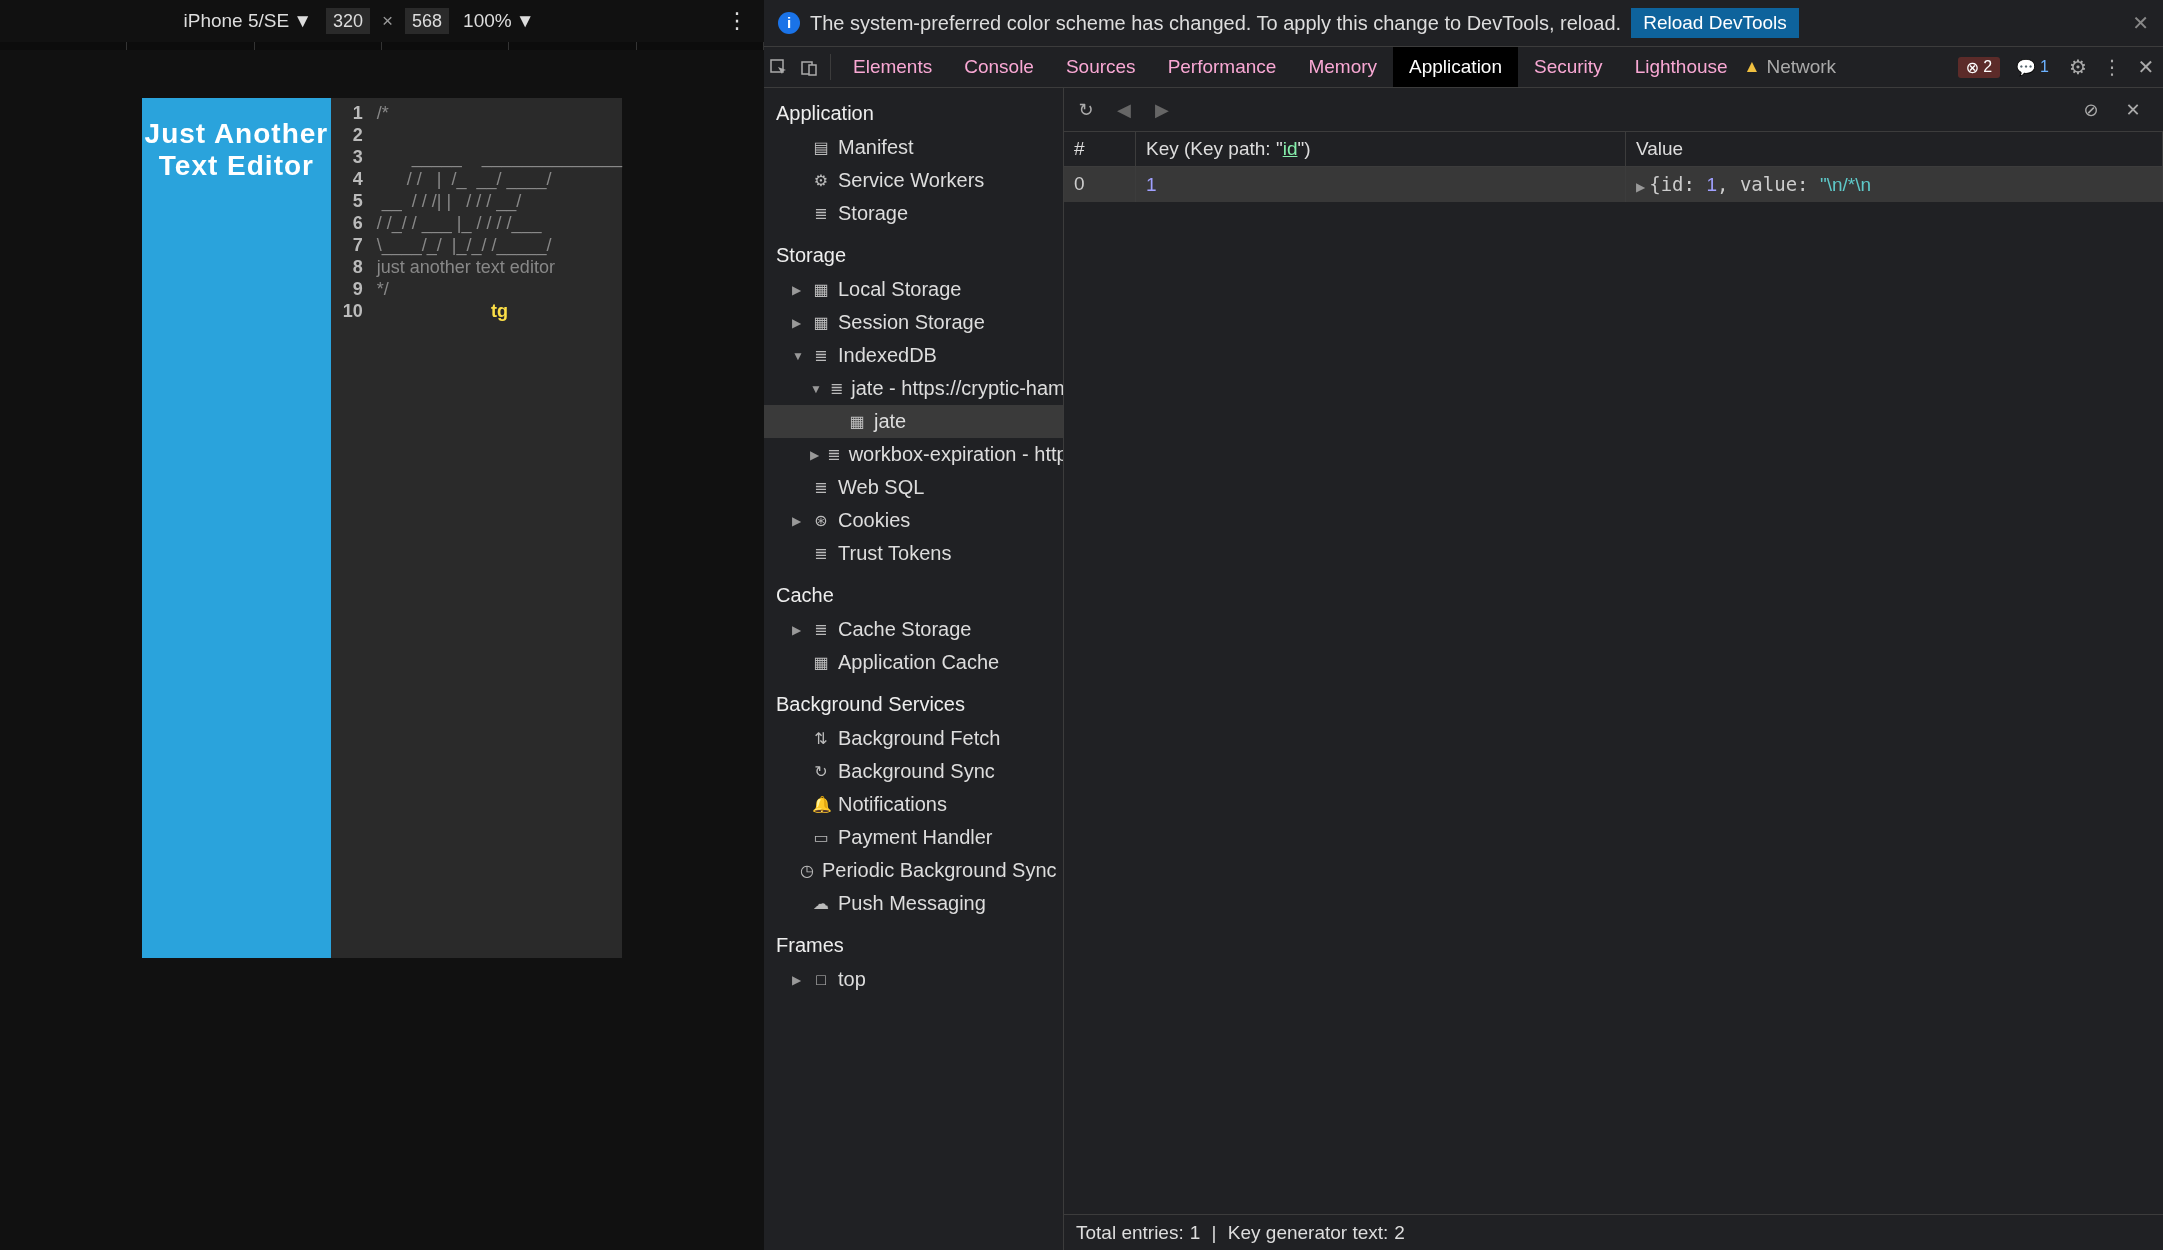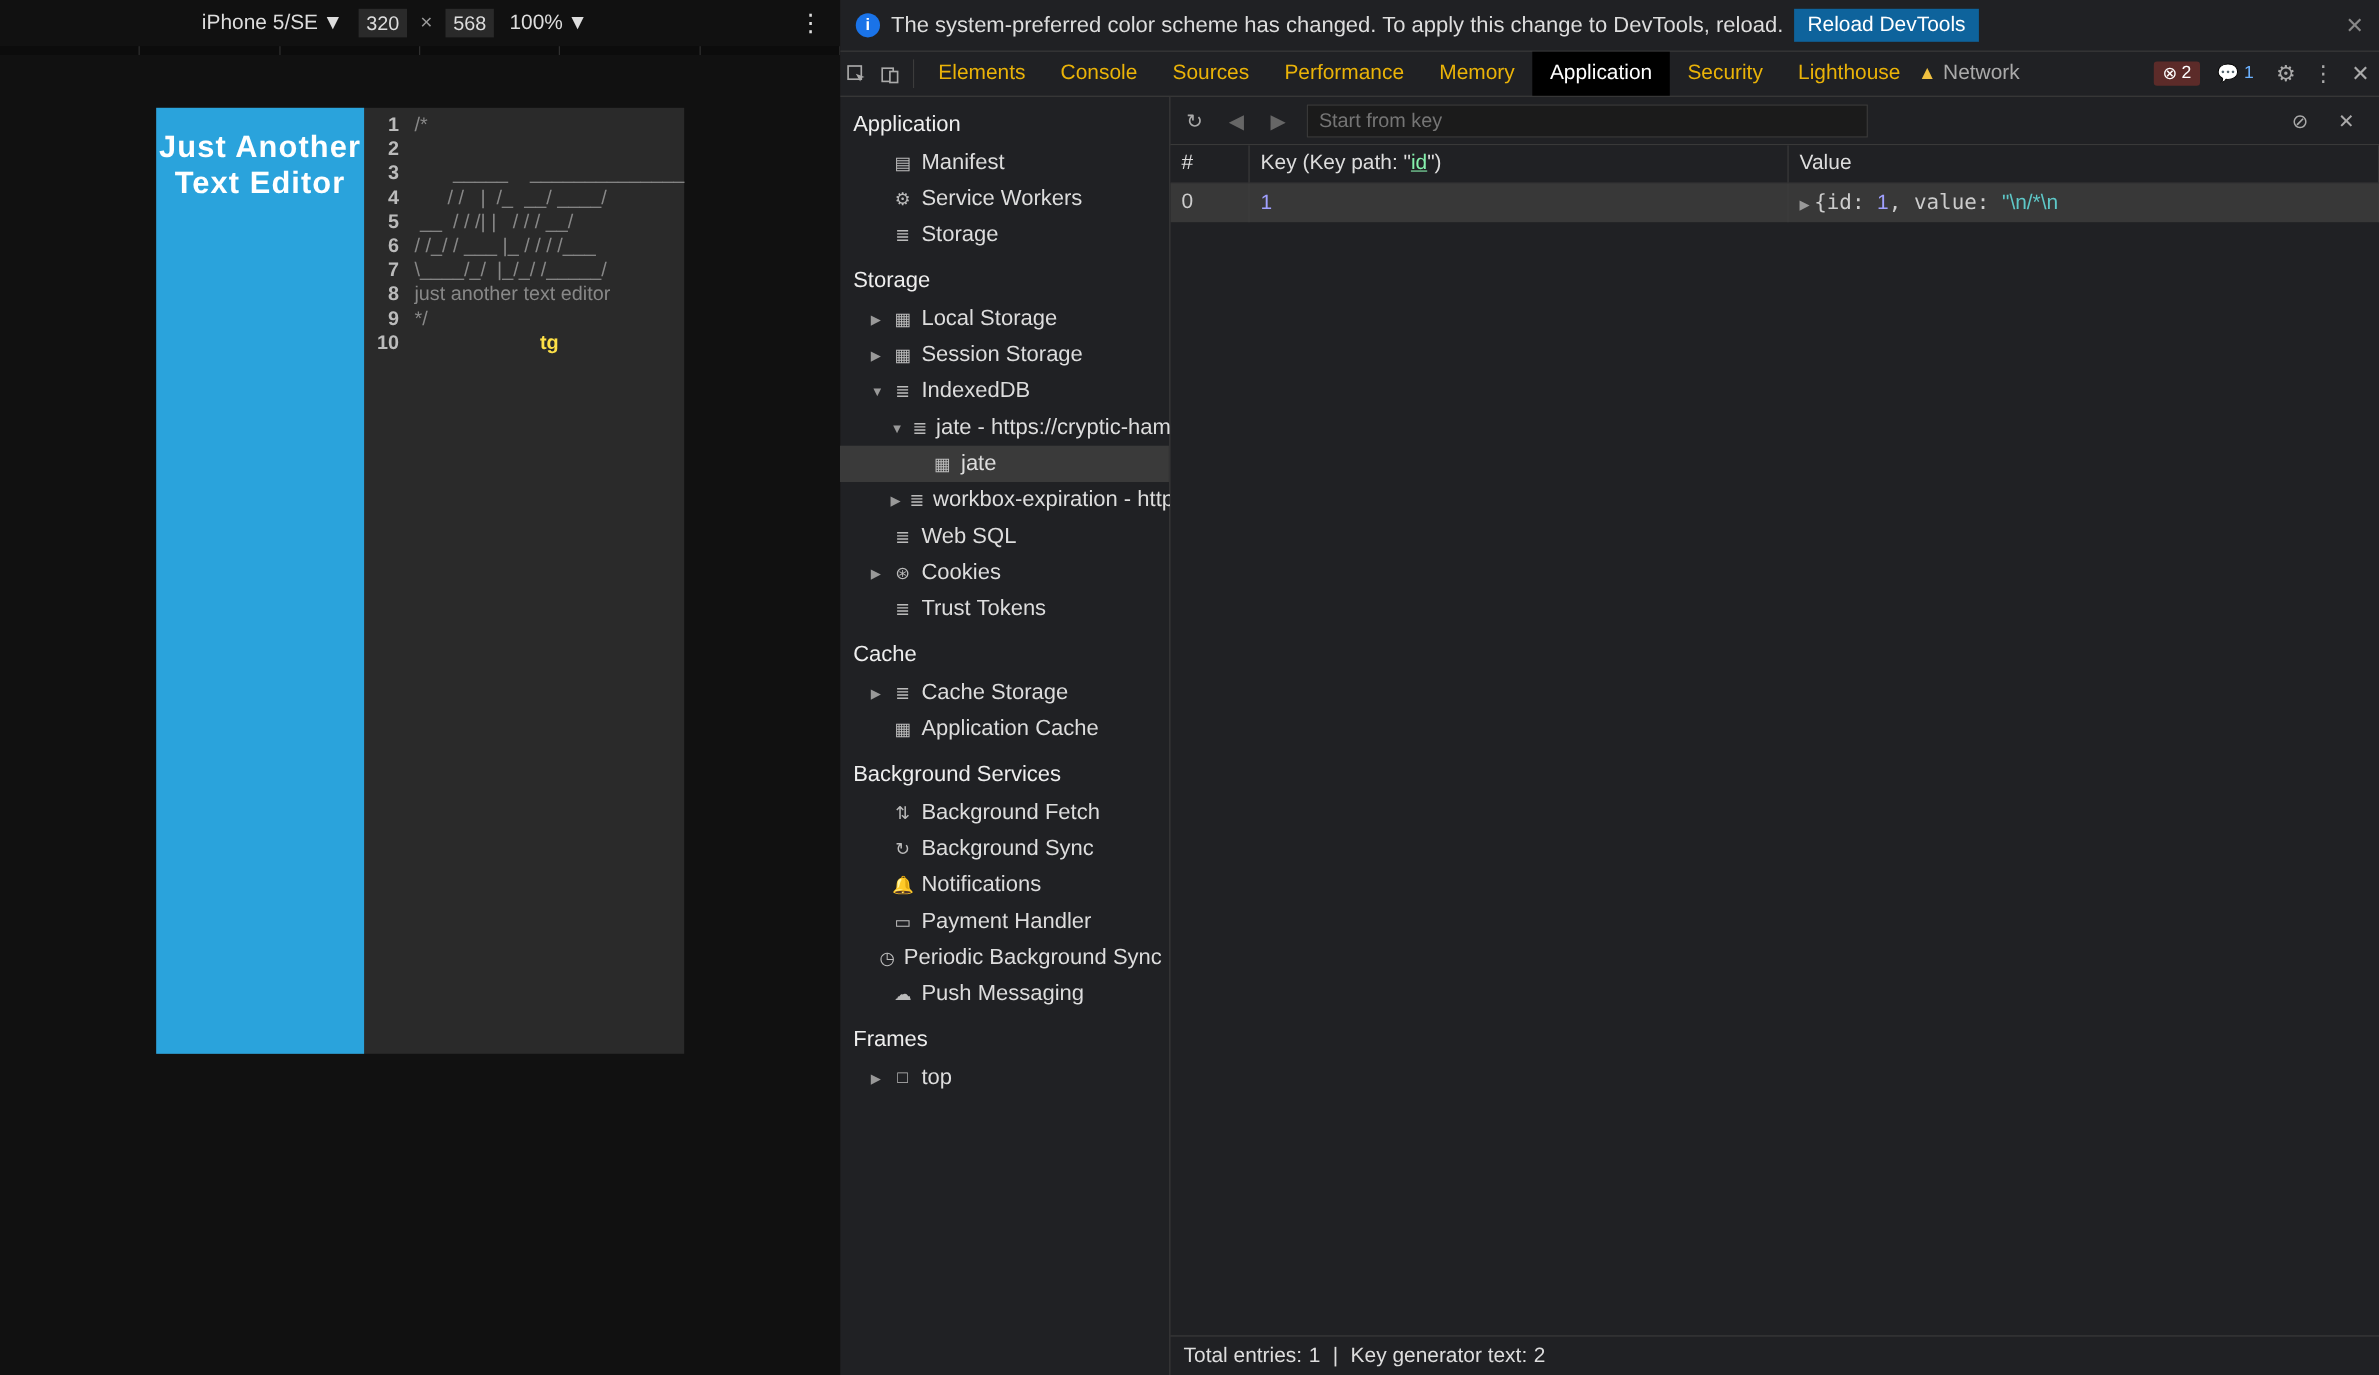--- a/index.html
+++ b/index.html
@@ -27,21 +27,21 @@
 .right { flex:1; background:#202124; display:flex; flex-direction:column; position:relative; }
 
 .infobar { height:46px; display:flex; align-items:center; padding:0 14px; background:#202124; font-size:20px; color:#ddd; gap:10px; }
 .info-icon { width:22px; height:22px; border-radius:50%; background:#1a73e8; color:#fff; text-align:center; font-size:15px; font-weight:700; line-height:22px; }
 .reload-btn { background:#0e639c; color:#fff; padding:4px 12px; border:none; font-size:19px; cursor:pointer; }
 .infobar .close { margin-left:auto; color:#888; font-size:20px; cursor:pointer; }
 
 .tabs { height:42px; display:flex; align-items:center; border-top:1px solid #3c3c3c; border-bottom:1px solid #3c3c3c; background:#202124; font-size:19px; }
 .tabs .tool { width:30px; text-align:center; color:#aaa; cursor:pointer; font-size:18px; }
 .tabs .sep { width:1px; height:26px; background:#3c3c3c; margin:0 6px; }
-.tab { padding:0 16px; color:#eab308; height:100%; display:flex; align-items:center; cursor:pointer; }
+.tab { padding:0 16px; color:#f9a8d4; height:100%; display:flex; align-items:center; cursor:pointer; }
 .tab.active { background:#000; color:#fff; }
 .tabs .spacer { flex:1; }
 .badge { border-radius:3px; padding:1px 8px; font-size:16px; margin:0 4px; display:flex; align-items:center; gap:4px; cursor:pointer; }
 .badge.err { background:#5c2b29; color:#fff; }
 .badge.msg { background:transparent; color:#6cb2ff; }
 .warn { color:#f0c040; font-size:17px; margin-right:6px; }
 .tabs .ricon { width:34px; text-align:center; color:#aaa; font-size:20px; cursor:pointer; }
 
 .panels { flex:1; display:flex; min-height:0; }
 
@@ -287,21 +287,20 @@
           <span class="ic">□</span>
           <span>top</span>
         </div>
       </div>
 
     <div class="mainview">
       <div class="mv-toolbar">
         <span class="btn">↻</span>
         <span class="btn" style="color:#666">◀</span>
         <span class="btn" style="color:#666">▶</span>
-        <input placeholder="Start from key" style="">
         <div class="rgrp">
           <span class="btn">⊘</span>
           <span class="btn">✕</span>
         </div>
       </div>
 
       <div class="data-table">
         <div class="dt-head">
           <div class="dt-cell c-idx">#</div>
           <div class="dt-cell c-key">

